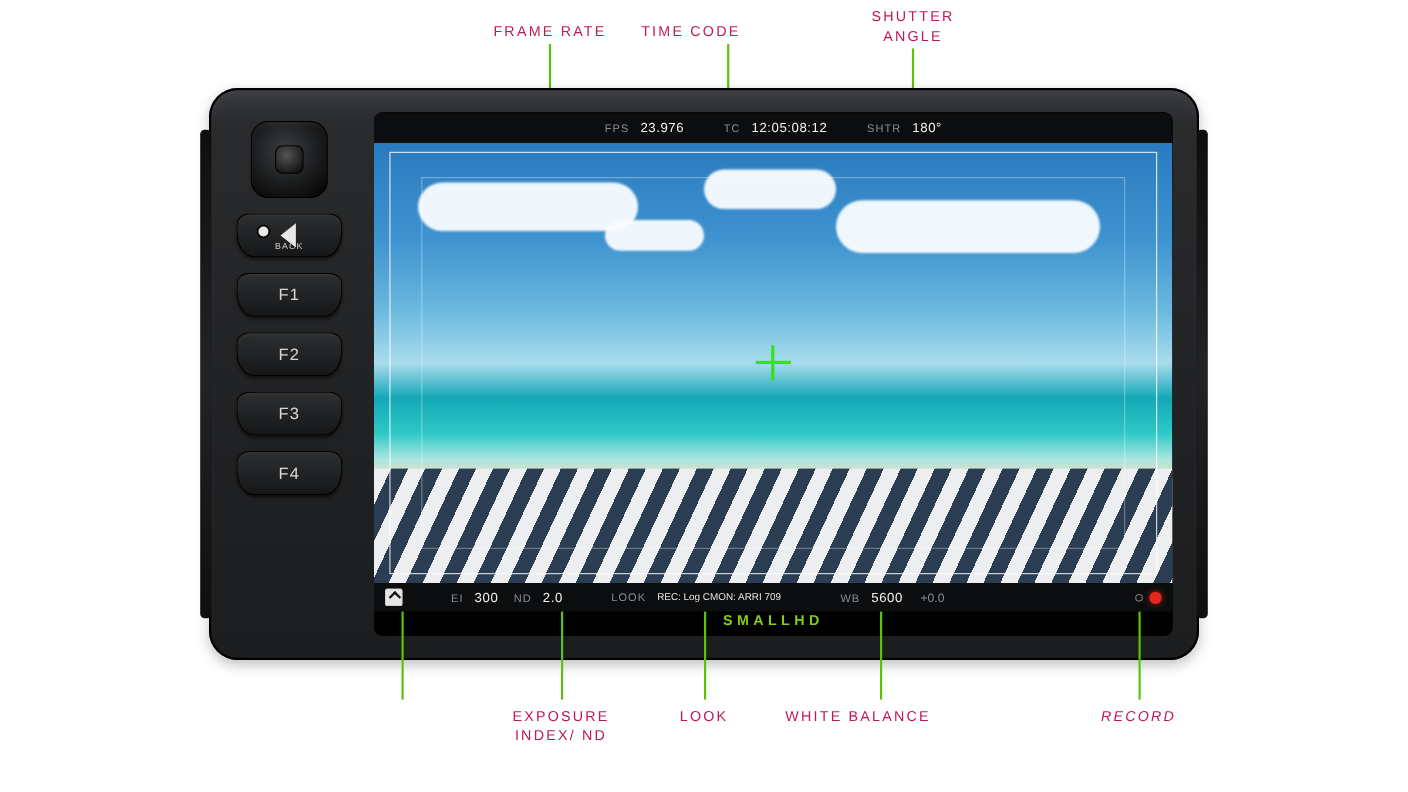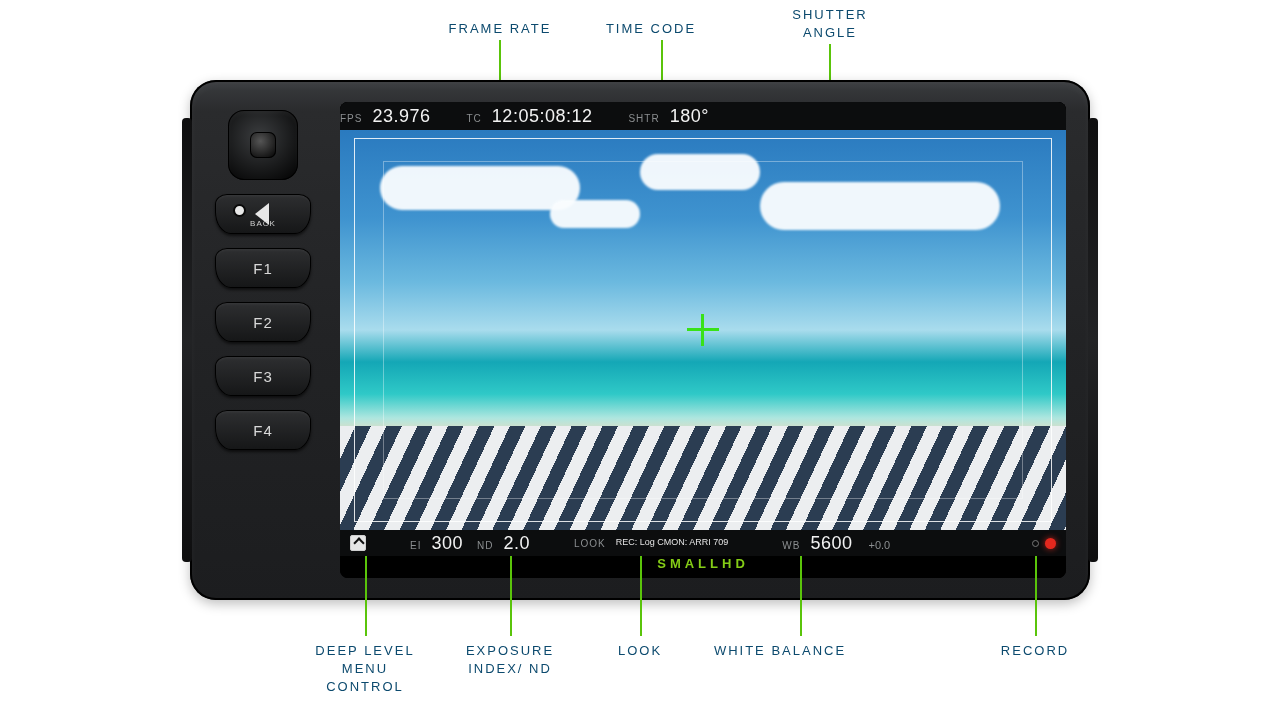--- a/index.html
+++ b/index.html
@@ -1,20 +1,20 @@
 <!DOCTYPE html>
 <html><head>
 <meta charset="utf-8">
 <style>
   * { box-sizing: border-box; margin: 0; padding: 0; }
   html, body { width: 1280px; height: 720px; background: #fff; font-family: "Helvetica Neue", Arial, sans-serif; overflow: hidden; }
   .stage { position: relative; width: 1280px; height: 720px; }
 
   
-  .callout { position: absolute; font-size: 13px; letter-spacing: 2px; color: #0c4a6e; text-align: center; font-weight: 500; line-height: 1.4; white-space: pre; }
+  .callout { position: absolute; font-size: 13px; letter-spacing: 2px; color: #be185d; text-align: center; font-weight: 500; line-height: 1.4; white-space: pre; }
   .leader { position: absolute; width: 2px; background: #5ac40a; }
 
   
   .device {
     position: absolute; left: 190px; top: 80px; width: 900px; height: 520px;
     background: linear-gradient(180deg,#3a3c3f 0%, #2a2b2d 6%, #222325 50%, #1c1d1f 100%);
     border-radius: 26px;
     box-shadow: inset 0 0 0 2px #000, inset 0 4px 8px rgba(255,255,255,0.06), 0 4px 12px rgba(0,0,0,0.25);
   }
   .device::before, .device::after {
@@ -61,25 +61,25 @@
     position:absolute; left:150px; top:22px; right:24px; bottom:22px;
     background:#000; border-radius:8px;
     box-shadow: inset 0 0 0 1px #000, inset 0 0 14px rgba(0,0,0,0.9);
     overflow:hidden;
   }
   .topbar, .botbar {
     position:absolute; left:0; right:0; height:28px; background:#0c0d0e;
     display:flex; align-items:center; color:#d6d6d6; font-size:12px;
     font-family: Arial, sans-serif;
   }
-  .topbar{ top:0; justify-content:flex-start; gap:36px; }
+  .topbar{ top:0; justify-content:center; gap:36px; }
   .botbar{ bottom:22px; height:26px; padding:0 10px; gap:14px;}
   .pair{ display:flex; align-items:baseline; gap:10px;}
   .k{ color:#8b8e90; font-size:10px; letter-spacing:1px;}
-  .v{ color:#f2f2f2; font-size:18px; letter-spacing:0.5px;}
+  .v{ color:#f2f2f2; font-size:12px; letter-spacing:0.5px;}
   .small{ font-size:9px; line-height:1.1; color:#e4e4e4;}
 
   .brand {
     position:absolute; bottom:0; left:0; right:0; height:22px; text-align:center;
     color:#84cc16; font-size:13px; letter-spacing:4px; font-weight:600;
     font-family: Arial, sans-serif;
   }
 
   
   .preview { position:absolute; left:0; right:0; top:28px; bottom:48px; overflow:hidden; }
@@ -130,21 +130,21 @@
 
 </style>
 </head>
 <body>
 
 <div class="stage">
 
   <div class="callout" style="left:430px; top:20px; width:140px;">FRAME RATE</div>
   <div class="leader" style="left:499px; top:40px; height:94px;"></div>
 
-  <div class="callout" style="left:591px; top:20px; width:120px;">TIME CODE</div>
+  <div class="callout" style="left:568px; top:20px; width:120px;">TIME CODE</div>
   <div class="leader" style="left:661px; top:40px; height:94px;"></div>
 
   <div class="callout" style="left:770px; top:6px; width:120px;">SHUTTER
 ANGLE</div>
   <div class="leader" style="left:829px; top:44px; height:90px;"></div>
 
   <div class="device">
 
     <div class="btncol">
       <div class="joystick"></div>
@@ -217,30 +217,27 @@
           <span class="grey" style="width:7px;height:7px;border:1px solid #777;border-radius:50%;"></span>
           <span class="rec"></span>
         </div>
       </div>
 
       <div class="brand">SMALLHD</div>
     </div>
   </div>
 
   <div class="leader" style="left:365px; top:556px; height:80px;"></div>
-  <div class="callout" style="left:305px; top:642px; width:120px;">DEEP LEVEL
-MENU
-CONTROL</div>
 
   <div class="leader" style="left:510px; top:556px; height:80px;"></div>
   <div class="callout" style="left:450px; top:642px; width:120px;">EXPOSURE
 INDEX/ ND</div>
 
   <div class="leader" style="left:640px; top:556px; height:80px;"></div>
   <div class="callout" style="left:600px; top:642px; width:80px;">LOOK</div>
 
   <div class="leader" style="left:800px; top:556px; height:80px;"></div>
   <div class="callout" style="left:700px; top:642px; width:160px;">WHITE BALANCE</div>
 
   <div class="leader" style="left:1035px; top:556px; height:80px;"></div>
-  <div class="callout" style="left:985px; top:642px; width:100px;">RECORD</div>
+  <div class="callout" style="left:985px; top:642px; width:100px;font-style:italic;">RECORD</div>
 
 </div>
 
 </body></html>

